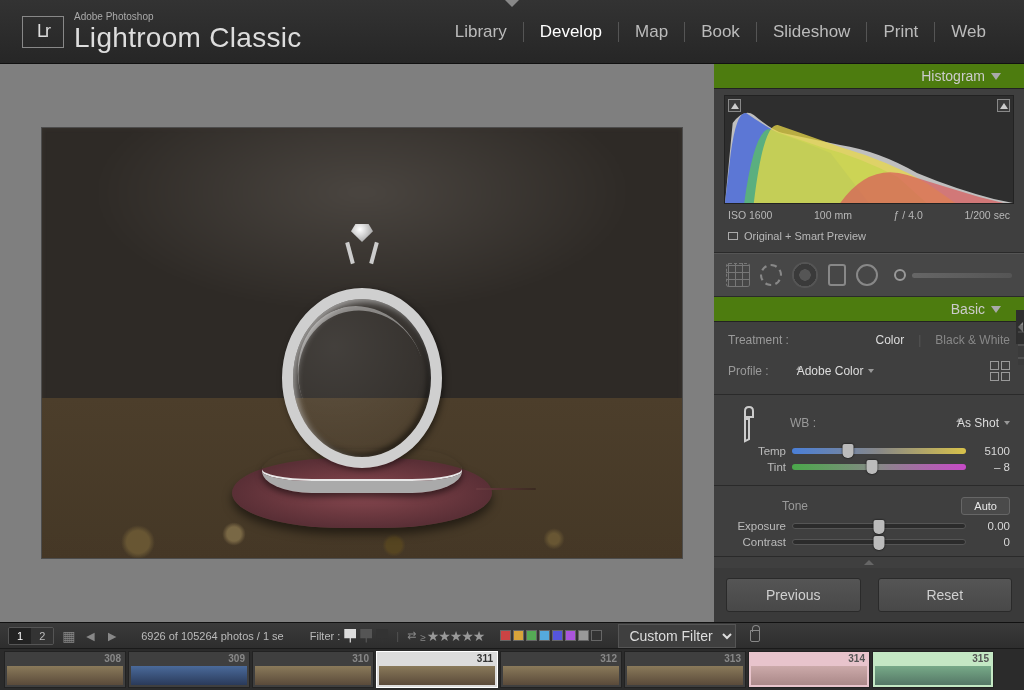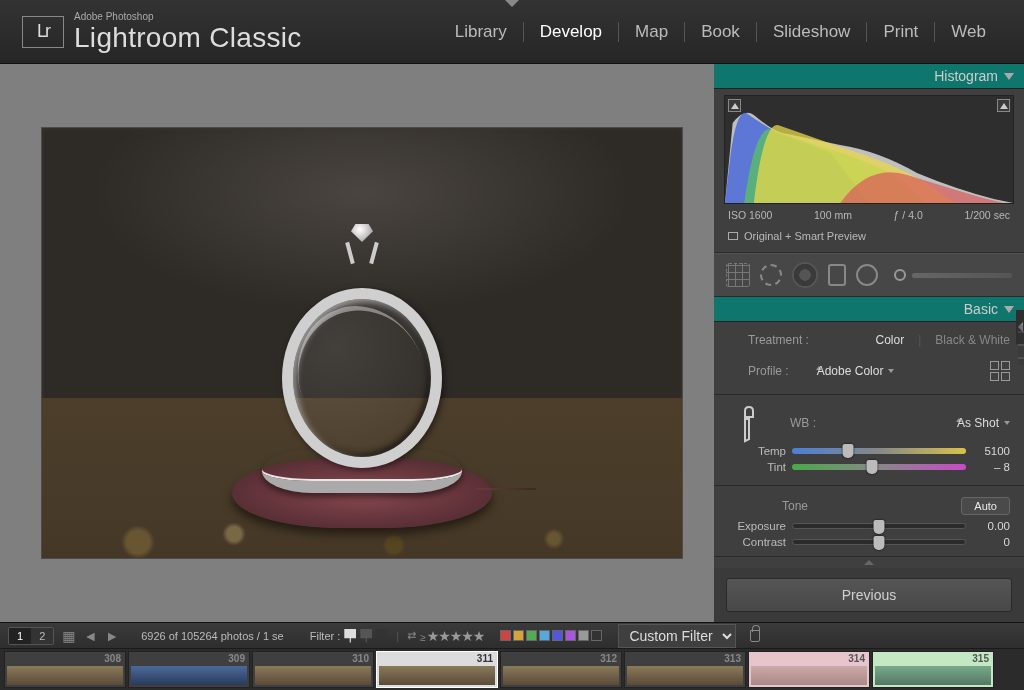--- a/index.html
+++ b/index.html
@@ -43,21 +43,21 @@
 .ring .prongs::before,.ring .prongs::after { content:""; position:absolute; bottom:0; width:4px; height:22px; background:#ccc; }
 .ring .prongs::before { left:6px; transform:rotate(-15deg); }
 .ring .prongs::after { right:6px; transform:rotate(15deg); }
 .ring .gem { position:absolute; top:-24px; left:50%; transform:translateX(-50%); width:22px; height:18px; background:radial-gradient(circle at 40% 30%, #fff 0%, #ddd 30%, #aaa 70%); clip-path:polygon(20% 0,80% 0,100% 40%,50% 100%,0 40%); box-shadow:0 0 8px rgba(255,255,255,.8); }
 .edge-grip { position:absolute; top:50%; width:6px; height:40px; background:#333; transform:translateY(-50%); display:flex; flex-direction:column; justify-content:space-around; opacity:.25; }
 .edge-grip.left{ left:0; } .edge-grip.right{ right:0; }
 .edge-grip i{ height:2px; background:#888; }
 
 
 .panel { width:310px; background:#3f3f3f; display:flex; flex-direction:column; font-size:12px; overflow:hidden; }
-.panel-header { display:flex; justify-content:flex-end; align-items:center; padding:4px 10px; background:#0f766e; border-bottom:1px solid #222; }
+.panel-header { display:flex; justify-content:flex-end; align-items:center; padding:4px 23px; background:#4d7c0f; border-bottom:1px solid #222; }
 .panel-header .t { font-size:14px; color:#ccc; margin-right:6px; }
 .panel-header .tri { width:0; height:0; border-left:5px solid transparent; border-right:5px solid transparent; border-top:7px solid #aaa; }
 .histo { height:120px; margin:6px 10px 2px; border:1px solid #222; position:relative; background:#2e2e2e; overflow:hidden; }
 .histo .clip { position:absolute; top:3px; width:13px; height:13px; border:1px solid #888; background:#3a3a3a; display:flex; align-items:center; justify-content:center; }
 .histo .clip.l{left:3px;} .histo .clip.r{right:3px;}
 .histo .clip::after{ content:""; width:0; height:0; border-left:4px solid transparent; border-right:4px solid transparent; border-bottom:6px solid #ccc; }
 .histo svg { position:absolute; bottom:0; left:0; width:100%; height:100px; }
 .meta-row { display:flex; justify-content:space-between; padding:3px 14px; font-size:10.5px; color:#b8b8b8; }
 .preview-mode { padding:6px 14px 10px; font-size:11px; color:#b8b8b8; display:flex; align-items:center; gap:6px; border-bottom:1px solid #2a2a2a; }
 .preview-mode .sq { width:10px; height:8px; border:1px solid #aaa; }
@@ -65,21 +65,21 @@
 .tool { width:24px; height:24px; border:1px solid #666; border-radius:3px; display:flex; align-items:center; justify-content:center; color:#aaa; cursor:pointer; }
 .tool.circle-big{ border-radius:50%; width:26px; height:26px; background:radial-gradient(circle,#555 30%,#3a3a3a 32%,#3a3a3a 60%,#555 62%); border:none; }
 .tool.circle-sm{ border-radius:50%; width:22px; height:22px; border:2px solid #888; background:none; }
 .tool.rect{ width:18px; height:22px; border:2px solid #888; border-radius:3px; background:none; }
 .tool.grid{ background-image:linear-gradient(#777 1px,transparent 1px),linear-gradient(90deg,#777 1px,transparent 1px); background-size:7px 7px; background-position:1px 1px; border:1px dashed #777; }
 .tools .amount { flex:1; display:flex; align-items:center; gap:6px; margin-left:6px; }
 .tools .amount .dot{ width:12px; height:12px; border:2px solid #999; border-radius:50%; }
 .tools .amount .track{ flex:1; height:5px; background:linear-gradient(90deg,#666,#555); border-radius:3px; position:relative; }
 .section { padding:8px 14px 10px; border-bottom:1px solid #2a2a2a; }
 .row { display:flex; align-items:center; gap:8px; padding:3px 0; }
-.row .lbl { color:#9a9a9a; font-size:12px;margin-left:20px; }
+.row .lbl { color:#9a9a9a; font-size:12px; }
 .row .val { margin-left:auto; color:#d8d8d8; font-size:12px; }
 .row .link { color:#ddd; cursor:pointer; }
 .row .dim { color:#888; }
 .row .chev-ud::after{ content:"";display:inline-block;margin-left:5px;width:0;height:0;border-left:3px solid transparent;border-right:3px solid transparent;border-top:4px solid #999;vertical-align:2px; }
 .row .chev-ud::before{ content:"";display:inline-block;margin-left:5px;margin-right:-5px;width:0;height:0;border-left:3px solid transparent;border-right:3px solid transparent;border-bottom:4px solid #999;vertical-align:5px; }
 .grid4 { margin-left:auto; width:20px; height:20px; display:grid; grid-template:1fr 1fr/1fr 1fr; gap:2px; }
 .grid4 i{ border:1px solid #999; }
 .dropper { width:34px; height:34px; transform:rotate(-45deg); }
 .dropper svg{ width:100%; height:100%; }
 .slider { flex:1; height:6px; border-radius:3px; position:relative; margin:0 6px; }
@@ -286,20 +286,21 @@
             <div class="knob" style="left:50%"></div>
           </div>
         <span class="num">0</span>
       </div>
     </div>
 
     <div class="hint"><span class="tri-up"></span></div>
 
     <div class="btnbar">
       <div class="bb">Previous</div>
+      <div class="bb">Reset</div>
     </div>
   </div>
 
   <div class="edge-grip right">
       <i></i>
       <i></i>
       <i></i>
     </div>
 </div>
 

